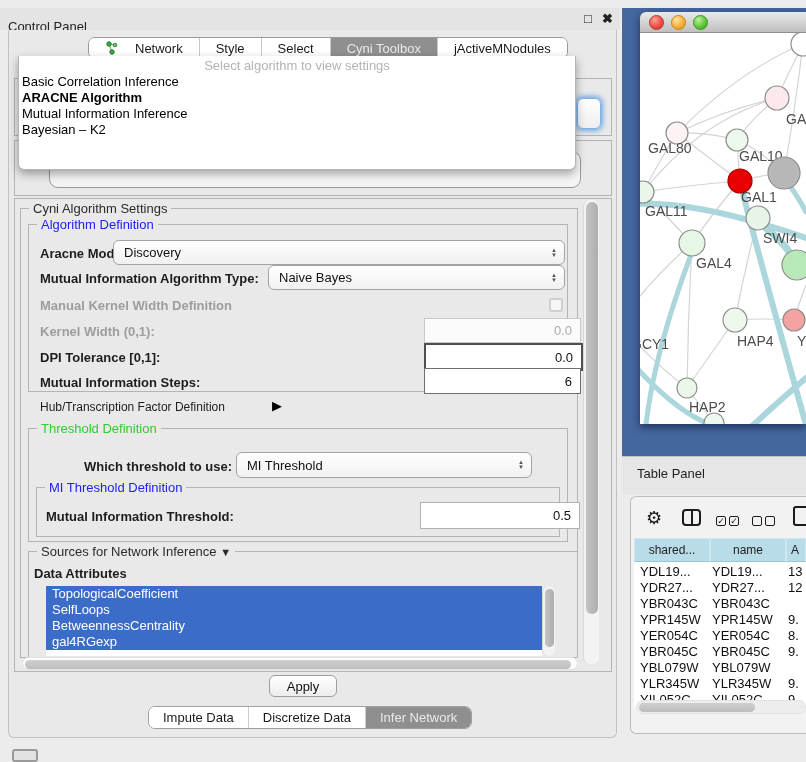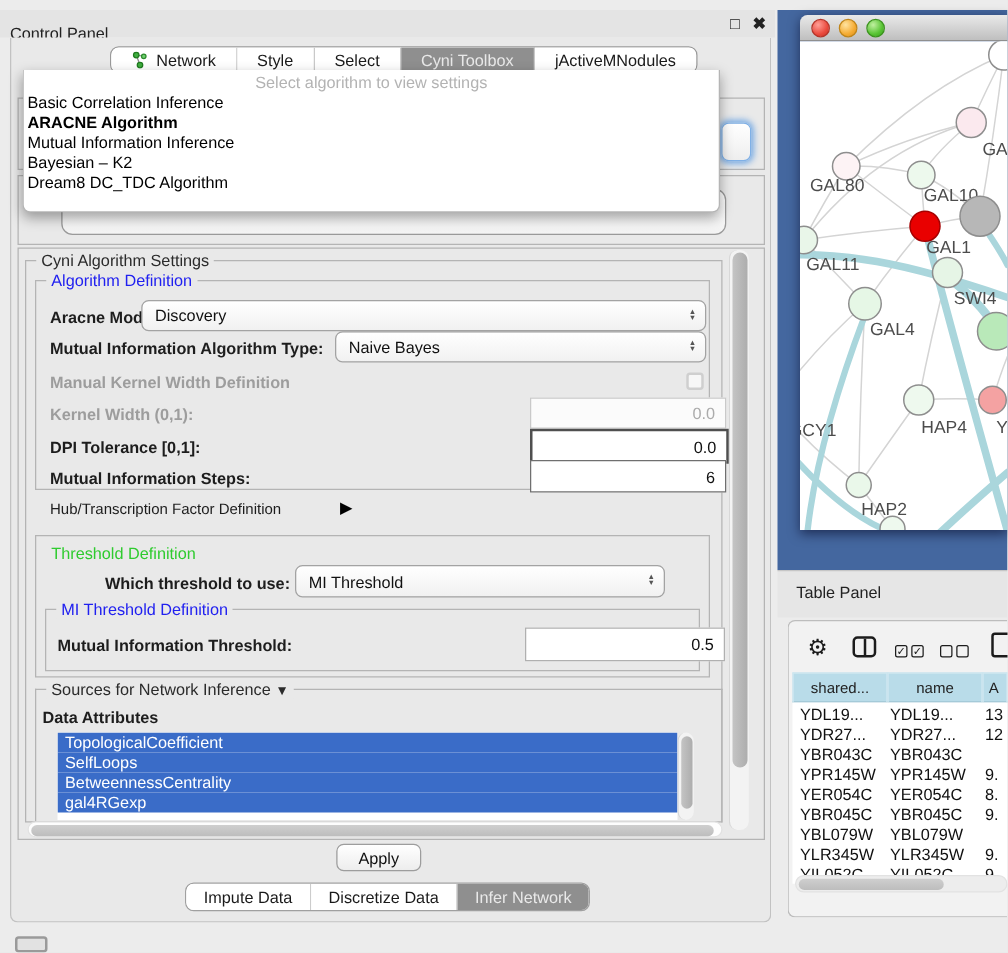--- a/index.html
+++ b/index.html
@@ -7,30 +7,30 @@
        font-family:"Liberation Sans",sans-serif;font-size:13px;color:#1a1a1a;
        overflow:hidden;-webkit-font-smoothing:antialiased;}
   .abs{position:absolute;box-sizing:border-box;}
   .panel-title{left:8px;top:11px;font-size:13px;color:#222;}
   .win-btn{font-size:13px;color:#222;cursor:default;}
   .cp-body{left:8px;top:30px;width:609px;height:708px;background:#e9e9e9;
            border:1px solid #c2c2c2;border-top:none;border-radius:0 0 6px 6px;}
   
   .tabbar{left:88px;top:37px;height:22px;display:flex;border:1px solid #9a9a9a;
           border-radius:7px;overflow:hidden;background:#fff;}
-  .tab{display:flex;align-items:center;justify-content:center;gap:6px;
+  .tab{display:flex;align-items:center;justify-content:center;gap:16px;
        padding:0 16px;background:#fff;border-right:1px solid #c9c9c9;
        white-space:nowrap;color:#1a1a1a;}
   .tab:last-child{border-right:none;}
   .tab.sel{background:#8f8f8f;color:#e9e9e9;}
   
   .grp{border:1px solid #b4b4b4;background:#e9e9e9;}
   .grp-title{position:absolute;top:-8px;left:8px;background:#e9e9e9;padding:0 4px;
              font-size:13px;white-space:nowrap;}
-  .t-blue{color:#2121f0;} .t-green{color:#2fcb2f;margin-top:14px;} .t-dark{color:#2b2b2b;}
+  .t-blue{color:#2121f0;} .t-green{color:#2fcb2f;} .t-dark{color:#2b2b2b;}
   .lbl{font-weight:bold;font-size:13px;color:#1d1d1d;white-space:nowrap;}
   .lbl.dis{color:#9d9d9d;}
   .combo{background:linear-gradient(#ffffff,#f1f1f1);border:1px solid #a3a3a3;
          border-radius:6px;display:flex;align-items:center;padding:0 22px 0 10px;
          box-shadow:inset 0 1px 0 #fff;}
   .combo .val{font-size:13px;color:#111;}
   .spinner{position:absolute;right:7px;top:50%;transform:translateY(-50%);
            font-size:6px;line-height:5px;color:#555;text-align:center;}
   .field{border:1px solid #b0b0b0;background:#fff;font-family:"Liberation Sans",sans-serif;
          font-size:13px;color:#111;text-align:right;padding:0 8px;width:100%;height:100%;}
@@ -139,21 +139,20 @@
   <div class="abs" style="left:34px;top:10px;width:532px;height:37px;background:linear-gradient(#fff,#f3f3f3);
               border:1px solid #9a9a9a;border-radius:9px;"></div>
 </div>
 
 <div class="abs popup">
   <span class="prompt">Select algorithm to view settings</span>
   <div class="item">Basic Correlation Inference</div>
   <div class="item bold">ARACNE Algorithm</div>
   <div class="item">Mutual Information Inference</div>
   <div class="item">Bayesian – K2</div>
-  <div class="item">Dream8 DC_TDC Algorithm</div>
 </div>
 
 <div class="abs grp" style="left:14px;top:198px;width:598px;height:474px;"></div>
 
 <div class="abs" style="left:20px;top:208px;width:558px;height:450px;border:1px solid #b4b4b4;">
   <span class="grp-title t-dark">Cyni Algorithm Settings</span>
 </div>
 
 <div class="abs" style="left:28px;top:224px;width:540px;height:168px;border:1px solid #b4b4b4;">
   <span class="grp-title t-blue">Algorithm Definition</span>

